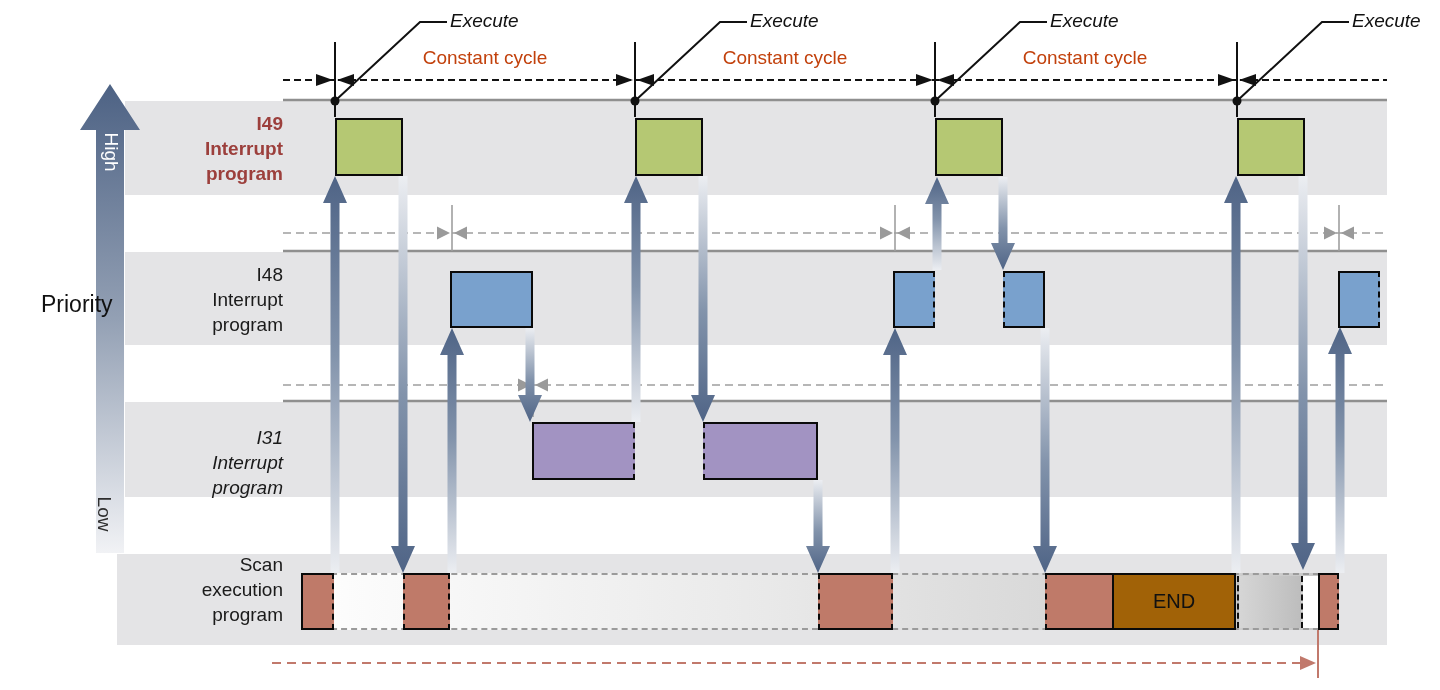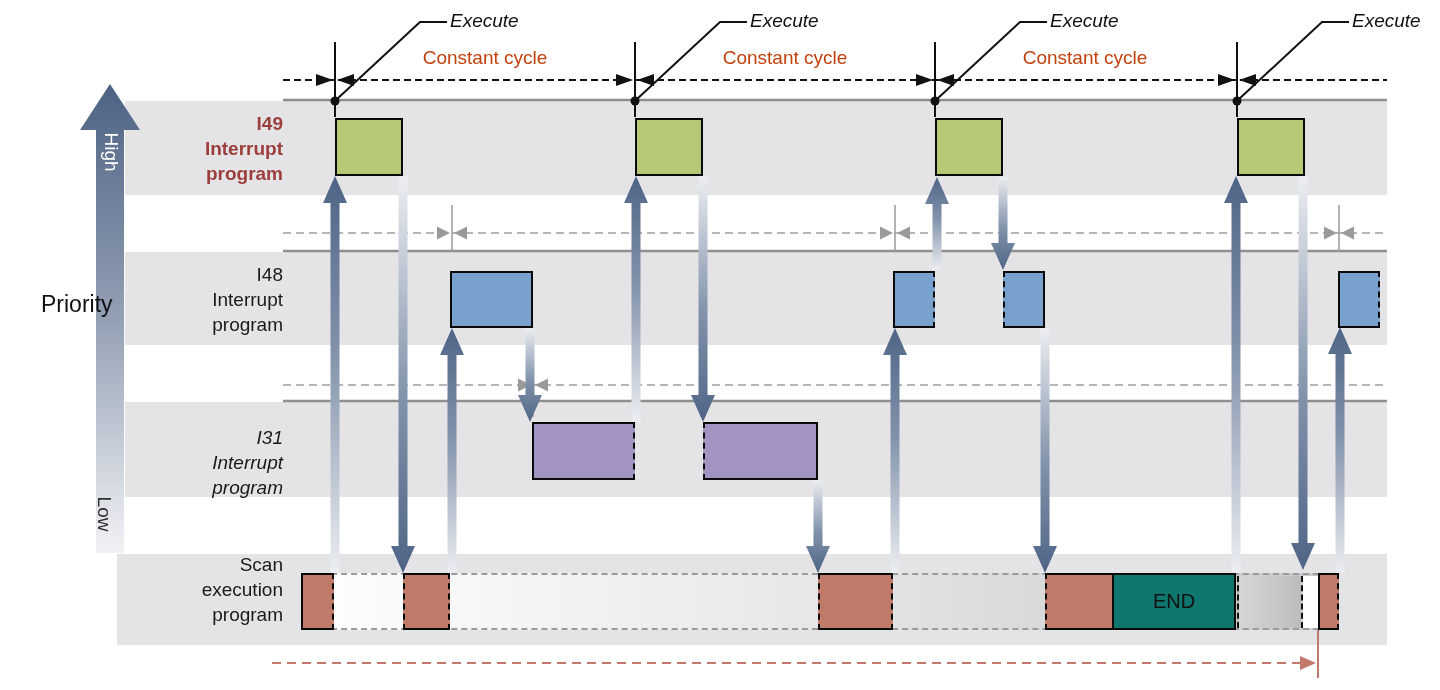--- a/index.html
+++ b/index.html
@@ -158,21 +158,21 @@
       <div class="exbox" style="left: 893px; top: 271px; width: 42px; height: 57px; background: rgb(121, 161, 205); border-left-style: solid; border-right-style: dashed;"></div>
       <div class="exbox" style="left: 1003px; top: 271px; width: 42px; height: 57px; background: rgb(121, 161, 205); border-left-style: dashed; border-right-style: solid;"></div>
       <div class="exbox" style="left: 1338px; top: 271px; width: 42px; height: 57px; background: rgb(121, 161, 205); border-left-style: solid; border-right-style: dashed;"></div>
       <div class="exbox" style="left: 532px; top: 422px; width: 103px; height: 58px; background: rgb(162, 147, 194); border-left-style: solid; border-right-style: dashed;"></div>
       <div class="exbox" style="left: 703px; top: 422px; width: 115px; height: 58px; background: rgb(162, 147, 194); border-left-style: dashed; border-right-style: solid;"></div>
       <div class="exbox" style="left: 301px; top: 573px; width: 33px; height: 57px; background: rgb(191, 122, 105); z-index: 4; border-left: 2.5px solid rgb(10, 10, 10); border-right: 2.5px dashed rgb(10, 10, 10);"></div>
       <div class="exbox" style="left: 403px; top: 573px; width: 47px; height: 57px; background: rgb(191, 122, 105); z-index: 4; border-left: 2.5px dashed rgb(10, 10, 10); border-right: 2.5px dashed rgb(10, 10, 10);"></div>
       <div class="exbox" style="left: 818px; top: 573px; width: 75px; height: 57px; background: rgb(191, 122, 105); z-index: 4; border-left: 2.5px dashed rgb(10, 10, 10); border-right: 2.5px dashed rgb(10, 10, 10);"></div>
       <div class="exbox" style="left: 1045px; top: 573px; width: 67px; height: 57px; background: rgb(191, 122, 105); z-index: 4; border-left: 2.5px dashed rgb(10, 10, 10); border-right: none;"></div>
       <div class="exbox" style="left: 1318px; top: 573px; width: 21px; height: 57px; background: rgb(191, 122, 105); z-index: 4; border-left: 2.5px solid rgb(10, 10, 10); border-right: 2.5px dashed rgb(10, 10, 10);"></div>
-      <div class="exbox" id="end-label" style="left: 1112px; top: 573px; width: 124px; height: 57px; background: #0f766e; z-index: 4;">END</div>
+      <div class="exbox" id="end-label" style="left: 1112px; top: 573px; width: 124px; height: 57px; background: #a16207; z-index: 4;">END</div>
     </div>
 
   <div id="priority-label">Priority</div>
   <div id="high-label" class="vtext">High</div>
   <div id="low-label" class="vtext">Low</div>
 
   <div id="toplabels">
       <div class="toplabel" style="left: 450px; top: 10px;">Execute</div>
       <div class="toplabel" style="left: 750px; top: 10px;">Execute</div>
       <div class="toplabel" style="left: 1050px; top: 10px;">Execute</div>

